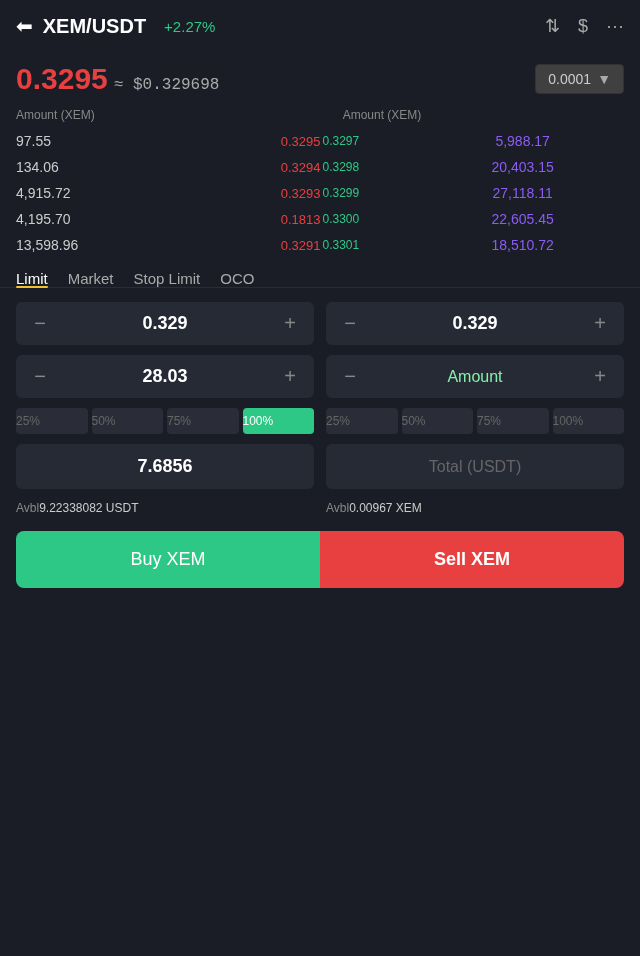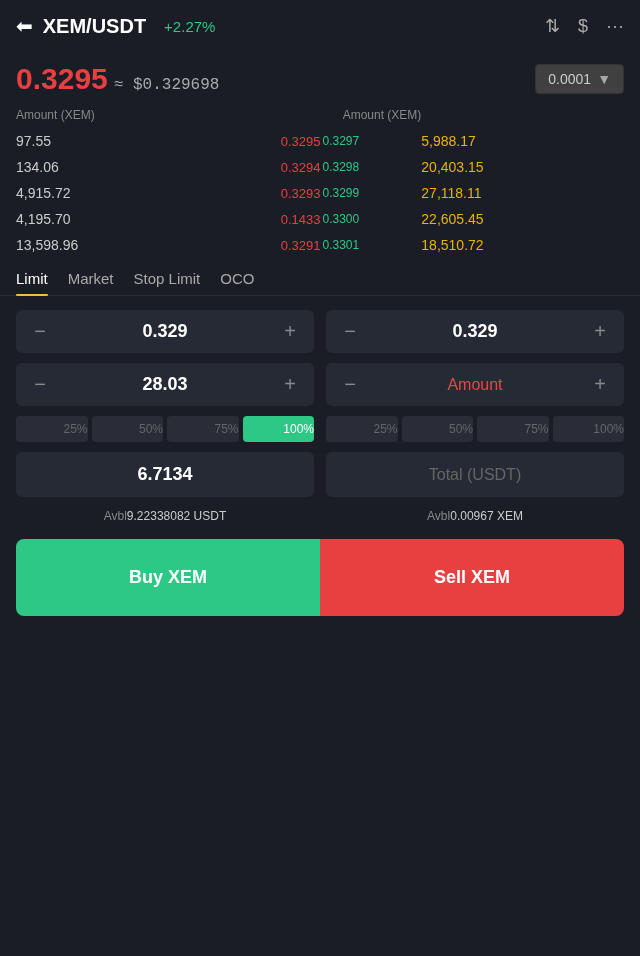--- a/index.html
+++ b/index.html
@@ -67,34 +67,33 @@
       grid-template-columns: 1fr 1fr 1fr;
       padding: 5px 0;
       font-size: 14px;
       position: relative;
       align-items: center;
     }
     .ob-row > * { position: relative; z-index: 1; }
     .ob-amount-left { color: #ccc; }
     .ob-price-sell { color: #e84040; font-size: 13px; }
     .ob-price-buy { color: #2ec886; font-size: 12px; }
-    .ob-amount-right { color: #eab308; text-align: left; }
+    .ob-amount-right { color: #8b5cf6; text-align: center; }
     .ob-prices { display: flex; gap: 2px; justify-content: center; }
 
     
     .trade-tabs {
       display: flex;
       padding: 12px 16px 0;
       gap: 20px;
       border-bottom: 1px solid #2a2d38;
     }
     .tab-item {
       font-size: 15px;
       color: #aaa;
-      padding-bottom: 8px;
       cursor: pointer;
       position: relative;
     }
     .tab-item.active {
       color: #fff;
     }
     .tab-item.active::after {
       content: '';
       position: absolute;
       bottom: -1px; left: 0; right: 0;
@@ -129,34 +128,34 @@
       text-align: center;
       user-select: none;
     }
     .stepper-value {
       font-size: 18px;
       font-weight: 600;
       color: #fff;
     }
     .stepper-placeholder {
       font-size: 16px;
-      color: #ef4444;
+      color: #86efac;
     }
 
     
     .pct-row {
       display: grid;
       grid-template-columns: 1fr 1fr 1fr 1fr;
       gap: 4px;
     }
     .pct-btn {
       background: #2ec886;
       border-radius: 4px;
       padding: 6px 0;
-      text-align: right;
+      text-align: left;
       font-size: 12px;
       color: #fff;
       cursor: pointer;
     }
     .pct-btn.inactive {
       background: #2a2d38;
       color: #666;
     }
 
     
@@ -171,41 +170,41 @@
     }
     .total-placeholder {
       color: #666;
       font-size: 16px;
       font-weight: 400;
     }
 
     
     .avbl-row {
       display: flex;
-      justify-content: center;
+      justify-content: flex-start;
       font-size: 12px;
       color: #888;
       padding: 2px 0;
     }
     .avbl-value { color: #ccc; }
 
     
     .action-buttons {
       display: grid;
       grid-template-columns: 1fr 1fr;
       gap: 0;
       padding: 0 16px 20px;
     }
     .buy-btn {
       background: #2ec886;
       border: none;
       border-radius: 8px 0 0 8px;
-      padding: 28px 0;
+      padding: 18px 0;
       font-size: 18px;
-      font-weight: 700;
+      font-weight: 400;
       color: #fff;
       cursor: pointer;
     }
     .sell-btn {
       background: #e84040;
       border: none;
       border-radius: 0 8px 8px 0;
       padding: 18px 0;
       font-size: 18px;
       font-weight: 700;
@@ -267,21 +266,21 @@
     <div class="ob-prices">
       <span class="ob-price-sell">0.3293</span>
         <span class="ob-price-buy">0.3299</span>
     </div>
     <span class="ob-amount-right">27,118.11</span>
   </div>
 
   <div class="ob-row">
     <span class="ob-amount-left">4,195.70</span>
     <div class="ob-prices">
-      <span class="ob-price-sell">0.1433</span>
+      <span class="ob-price-sell">0.1813</span>
         <span class="ob-price-buy">0.3300</span>
     </div>
     <span class="ob-amount-right">22,605.45</span>
   </div>
 
   <div class="ob-row">
     <span class="ob-amount-left">13,598.96</span>
     <div class="ob-prices">
       <span class="ob-price-sell">0.3291</span>
         <span class="ob-price-buy">0.3301</span>
@@ -314,21 +313,21 @@
     </div>
 
     <div class="pct-row">
       <div class="pct-btn inactive">25%</div>
       <div class="pct-btn inactive">50%</div>
       <div class="pct-btn inactive">75%</div>
       <div class="pct-btn">100%</div>
     </div>
 
     <div class="total-row">
-      <span>6.7134</span>
+      <span>7.6856</span>
     </div>
 
     <div class="avbl-row">
       <span>Avbl</span>
       <span class="avbl-value">9.22338082 USDT</span>
     </div>
   </div>
 
   <div class="trade-side">
 

